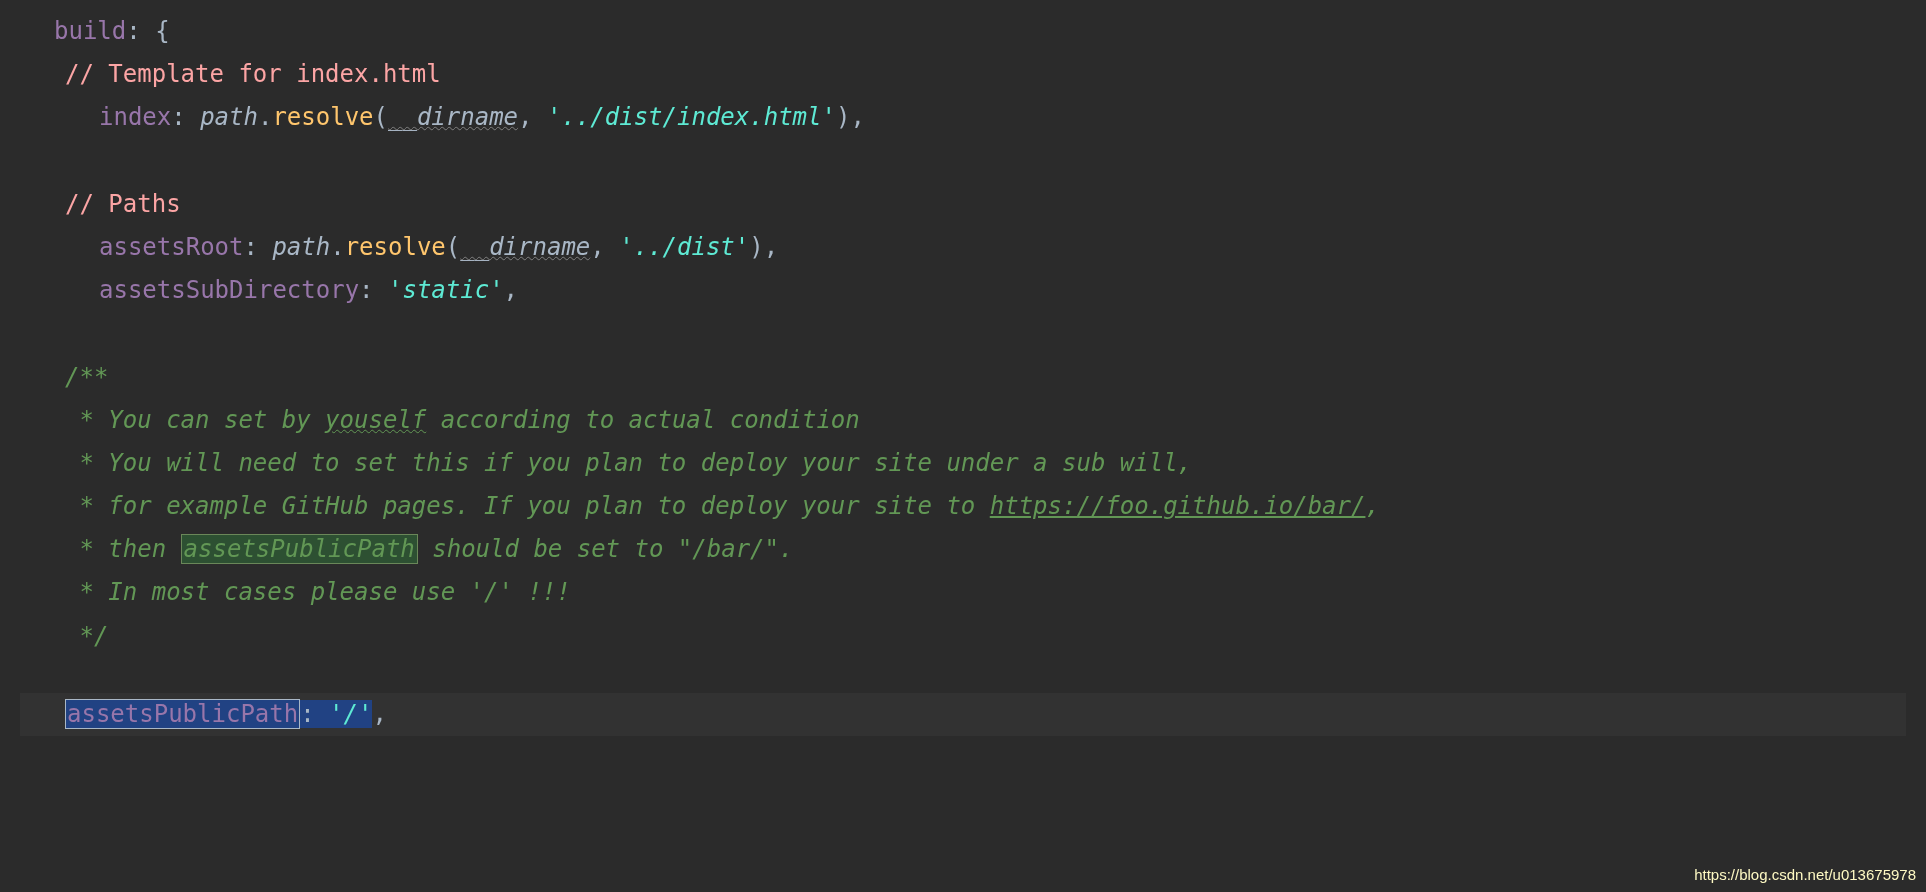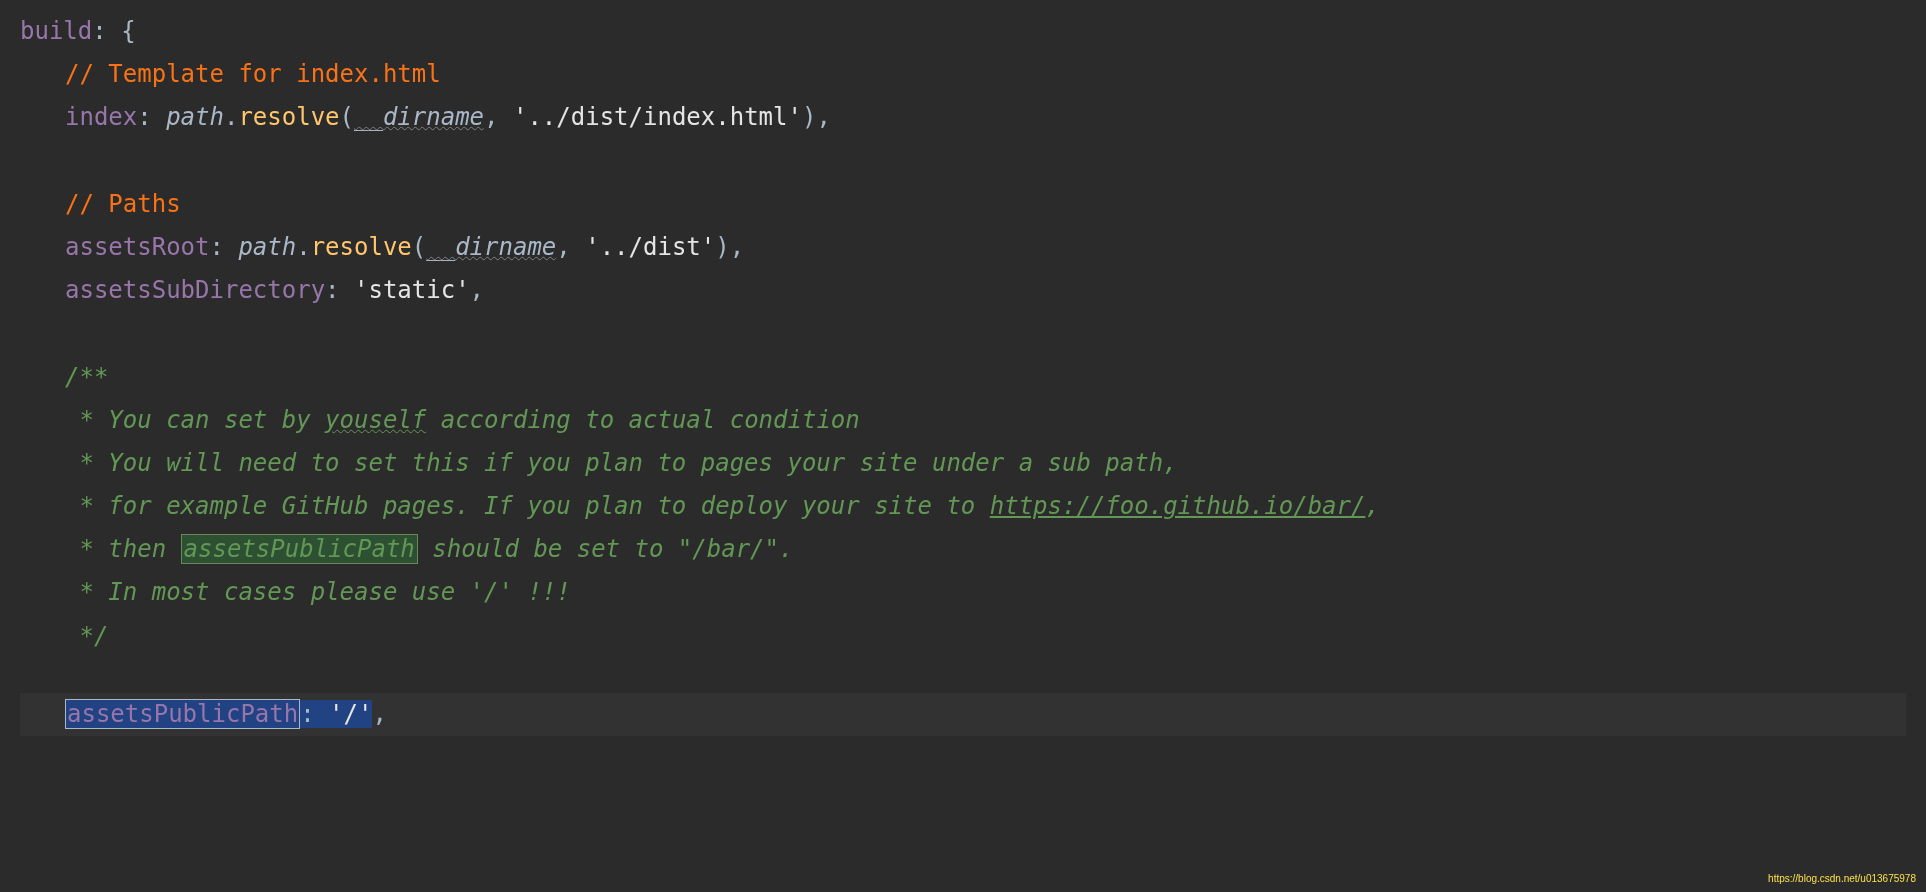--- a/index.html
+++ b/index.html
@@ -9,24 +9,24 @@
       font-size: 24px;
       line-height: 1.8;
       padding: 10px 20px;
       color: #a9b7c6;
       overflow-x: auto;
     }
     .line { white-space: pre; }
     .indent1 { padding-left: 0; }
     .indent2 { padding-left: 45px; }
     .blank { height: 1.8em; }
-    .property { color: #9876aa; }
+    .property { color: #9876aa; margin-left: 34px; }
     .func { color: #ffc66d; }
-    .string { color: #e5e5e5; }
-    .comment { color: #f97316; }
+    .string { color: #5eead4; font-style: italic; }
+    .comment { color: #fca5a5; }
     .block-comment { color: #629755; font-style: italic; }
     .punc { color: #a9b7c6; }
     .param { color: #a9b7c6; font-style: italic; }
     .wavy {
       text-decoration: underline wavy #629755;
       text-decoration-thickness: 1px;
     }
     .wavy2 {
       text-decoration: underline wavy #808080;
       text-decoration-thickness: 1px;
@@ -42,22 +42,22 @@
       background: #214283;
       border: 1px solid #a9b7c6;
       color: #9876aa;
       padding: 0 1px;
     }
     .sel-val { background: #214283; }
     .watermark {
       position: fixed;
       bottom: 4px;
       right: 10px;
-      font-size: 10px;
-      color: #fde047;
+      font-size: 15px;
+      color: #fef9c3;
       font-family: sans-serif;
       font-style: normal;
     }
   </style>
 </head>
 <body>
 
 <div class="editor">
 
   <div class="line indent1"><span class="property">build</span><span class="punc">: {</span></div>
@@ -73,21 +73,21 @@
   <div class="line indent2"><span class="property">assetsRoot</span><span class="punc">: </span><span class="param">path</span><span class="punc">.</span><span class="func">resolve</span><span class="punc">(</span><span class="param wavy2">__dirname</span><span class="punc">, </span><span class="string">'../dist'</span><span class="punc">),</span></div>
 
   <div class="line indent2"><span class="property">assetsSubDirectory</span><span class="punc">: </span><span class="string">'static'</span><span class="punc">,</span></div>
 
   <div class="blank"></div>
 
   <div class="line indent2"><span class="block-comment">/**</span></div>
 
   <div class="line indent2"><span class="block-comment"> * You can set by </span><span class="block-comment wavy">youself</span><span class="block-comment"> according to actual condition</span></div>
 
-  <div class="line indent2"><span class="block-comment"> * You will need to set this if you plan to pages your site under a sub path,</span></div>
+  <div class="line indent2"><span class="block-comment"> * You will need to set this if you plan to deploy your site under a sub will,</span></div>
 
   <div class="line indent2"><span class="block-comment"> * for example GitHub pages. If you plan to deploy your site to </span><span class="url">https://foo.github.io/bar/</span><span class="block-comment">,</span></div>
 
   <div class="line indent2"><span class="block-comment"> * then </span><span class="block-comment highlight-box">assetsPublicPath</span><span class="block-comment"> should be set to "/bar/".</span></div>
 
   <div class="line indent2"><span class="block-comment"> * In most cases please use '/' !!!</span></div>
 
   <div class="line indent2"><span class="block-comment"> */</span></div>
 
   <div class="line indent2 sel-line"><span class="sel-prop">assetsPublicPath</span><span class="punc sel-val">: </span><span class="string sel-val">'/'</span><span class="punc">,</span></div>

